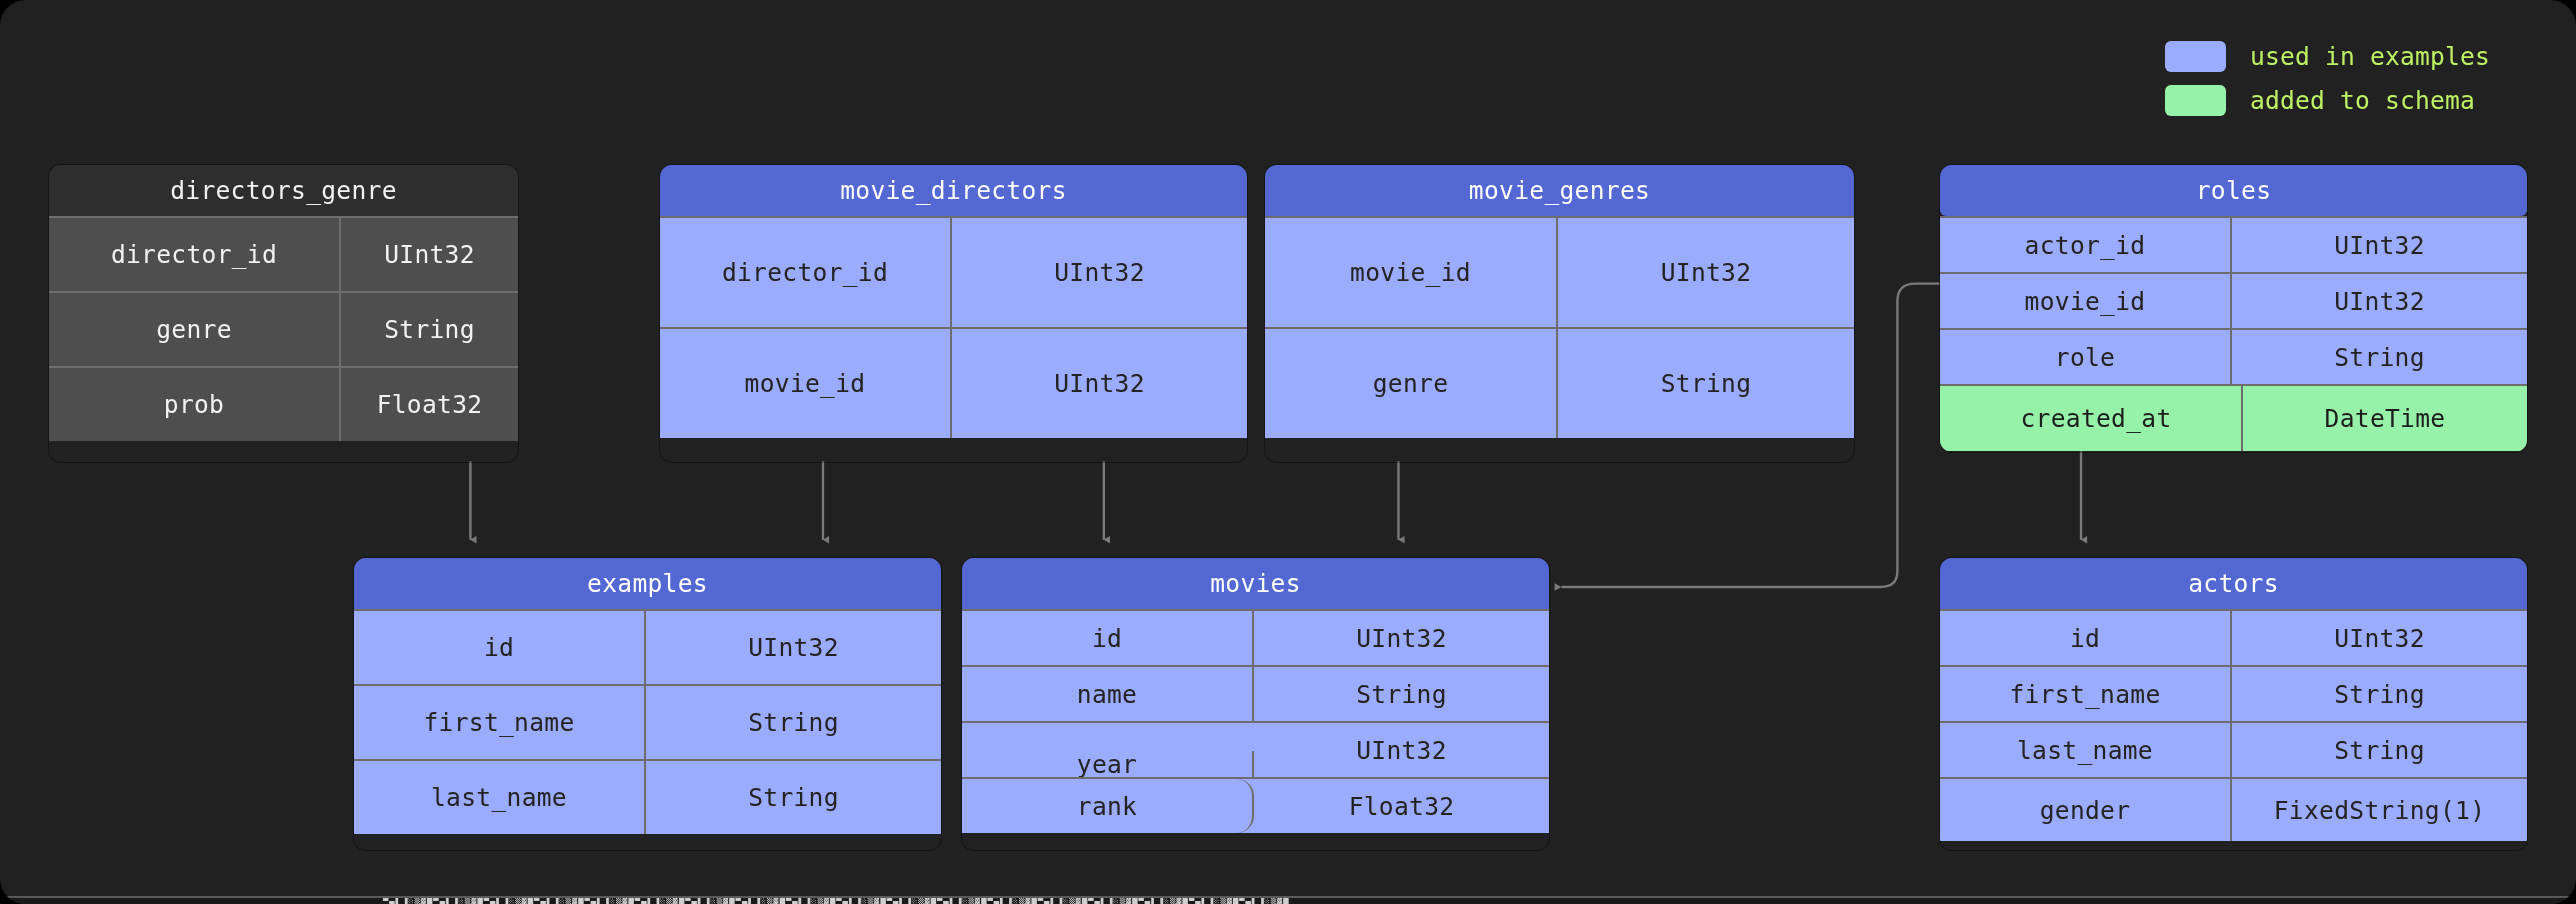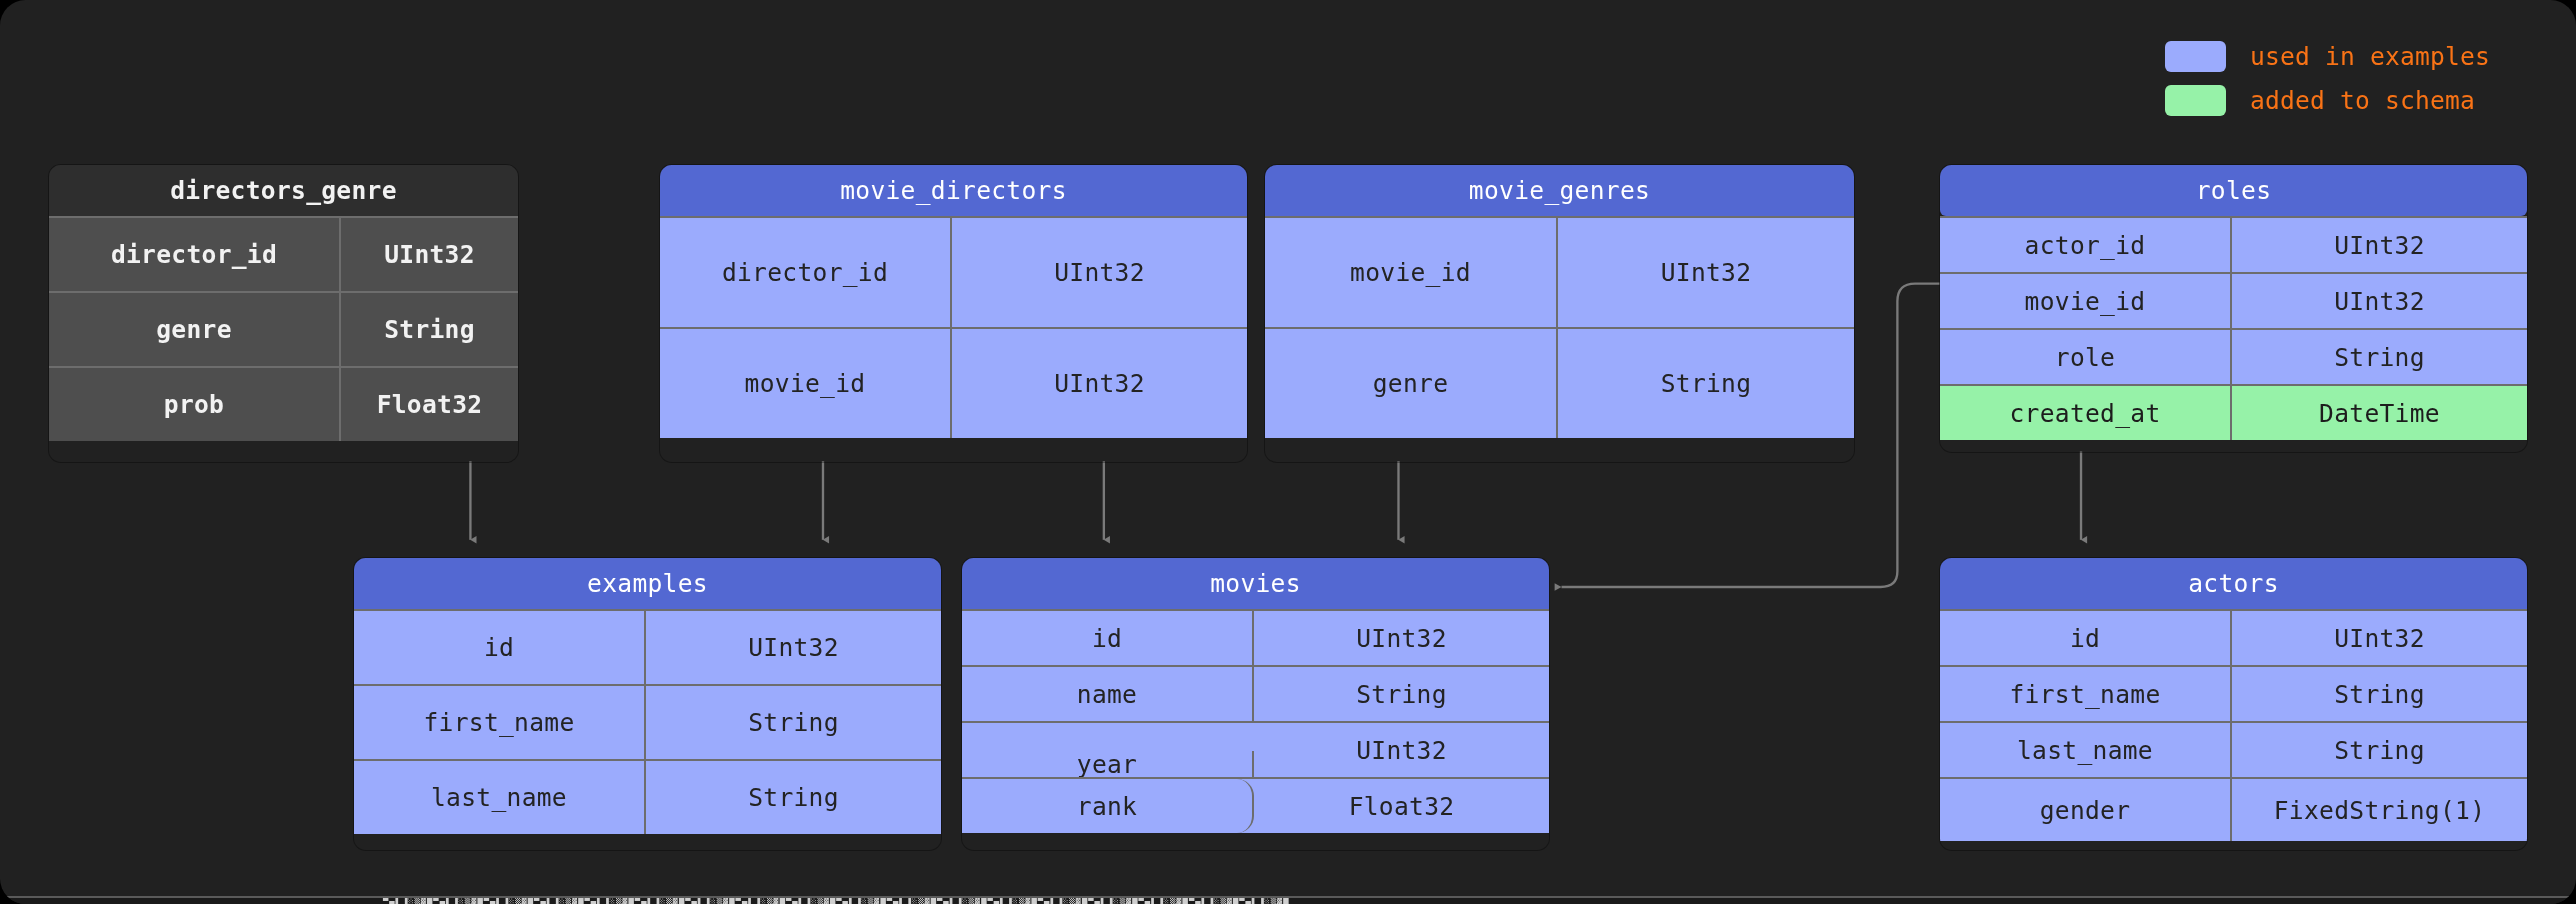--- a/index.html
+++ b/index.html
@@ -25,21 +25,21 @@
     gap: 12.8px;
     z-index: 40;
   }
   .legend-row { display: flex; align-items: center; gap: 23.6px; }
   .legend-swatch {
     width: 61px; height: 31px;
     border-radius: 5.9px;
     flex: 0 0 auto;
   }
   .legend-label {
-    color: #f97316;
+    color: #bef264;
     font-size: 24.6px;
     letter-spacing: 0.2px;
     white-space: nowrap;
   }
   
   .tbl {
     position: absolute;
     border-radius: 11.8px;
     overflow: hidden;
     z-index: 20;
@@ -139,21 +139,21 @@
 
       <path d="M 1424,470 L 1424,550" marker-end="url(#arrow-down)"></path>
 
       <path d="M 2119,460 L 2119,550" marker-end="url(#arrow-down)"></path>
 
       <path d="M 1975,289 L 1950,289 Q 1932,289 1932,307 L 1932,582 Q 1932,598 1915,598 L 1590,598" marker-end="url(#arrow-left)"></path>
     </g>
   </svg>
 
   <div id="tables-layer">
-      <div class="tbl theme-grey" style="left: 49px; top: 165px; width: 469px; height: 297px; font-weight: bold;">
+      <div class="tbl theme-grey" style="left: 49px; top: 165px; width: 469px; height: 297px;">
         <div class="tbl-title" style="height: 51px;">directors_genre</div>
         <div class="tbl-row" style="height: 75px;">
           <div class="cell name" style="flex: 0 0 292px;">director_id</div>
           <div class="cell type" style="flex: 1 1 auto;">UInt32</div>
         </div>
         <div class="tbl-row" style="height: 75px;">
           <div class="cell name" style="flex: 0 0 292px;">genre</div>
           <div class="cell type" style="flex: 1 1 auto;">String</div>
         </div>
         <div class="tbl-row" style="height: 75px;">
@@ -190,21 +190,21 @@
           <div class="cell type" style="flex: 1 1 auto;">UInt32</div>
         </div>
         <div class="tbl-row" style="height: 56px;">
           <div class="cell name" style="flex: 0 0 292px;">movie_id</div>
           <div class="cell type" style="flex: 1 1 auto;">UInt32</div>
         </div>
         <div class="tbl-row" style="height: 56px;">
           <div class="cell name" style="flex: 0 0 292px;">role</div>
           <div class="cell type" style="flex: 1 1 auto;">String</div>
         </div>
-        <div class="tbl-row added" style="height: 56px;">
+        <div class="tbl-row added" style="height: 67px; padding-left: 11px;">
           <div class="cell name" style="flex: 0 0 292px;">created_at</div>
           <div class="cell type" style="flex: 1 1 auto;">DateTime</div>
         </div>
       </div>
       <div class="tbl theme-blue" style="left: 354px; top: 558px; width: 587px; height: 292px;">
         <div class="tbl-title" style="height: 51px;">examples</div>
         <div class="tbl-row" style="height: 75px;">
           <div class="cell name" style="flex: 0 0 292px;">id</div>
           <div class="cell type" style="flex: 1 1 auto;">UInt32</div>
         </div>

